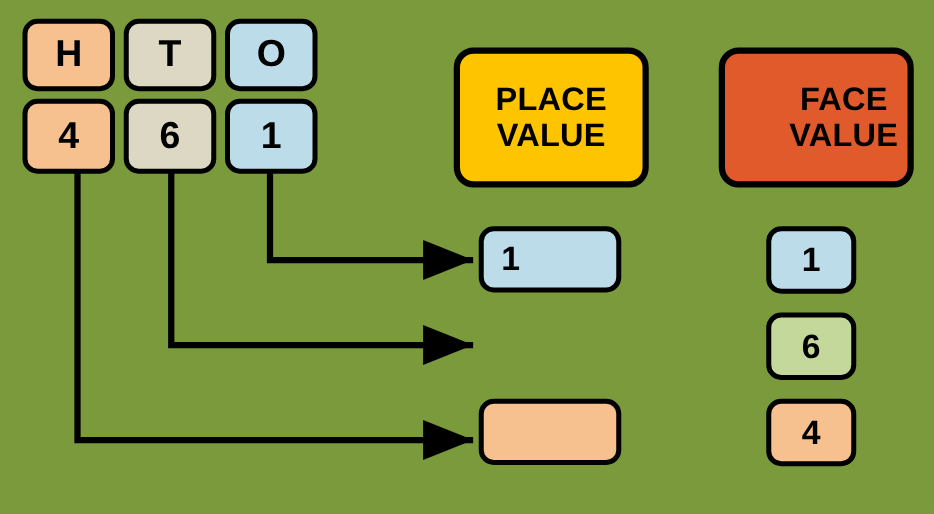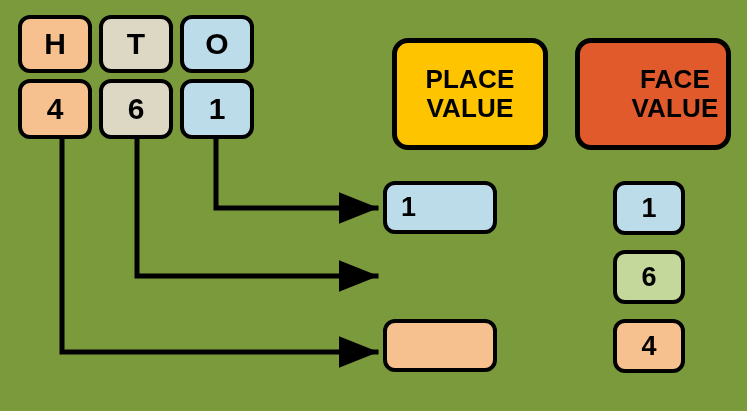--- a/index.html
+++ b/index.html
@@ -76,21 +76,21 @@
     height: 54px;
     font-size: 27px;
     font-weight: 700;
   }
 
   
   .fill-orange { background: #f7c08f; }
   .fill-tan    { background: #dcd8c4; }
   .fill-blue   { background: #bcdcea; }
   .fill-lgreen { background: #c3d89a; }
-  .fill-yellow { background: #ffc400; margin-left: 29px; }
+  .fill-yellow { background: #ffc400; }
   .fill-red    { background: #e05a2b; padding-left: 44px; }
 
   
   #connectors {
     position: absolute;
     left: 0;
     top: 0;
     width: 747px;
     height: 411px;
     pointer-events: none;

